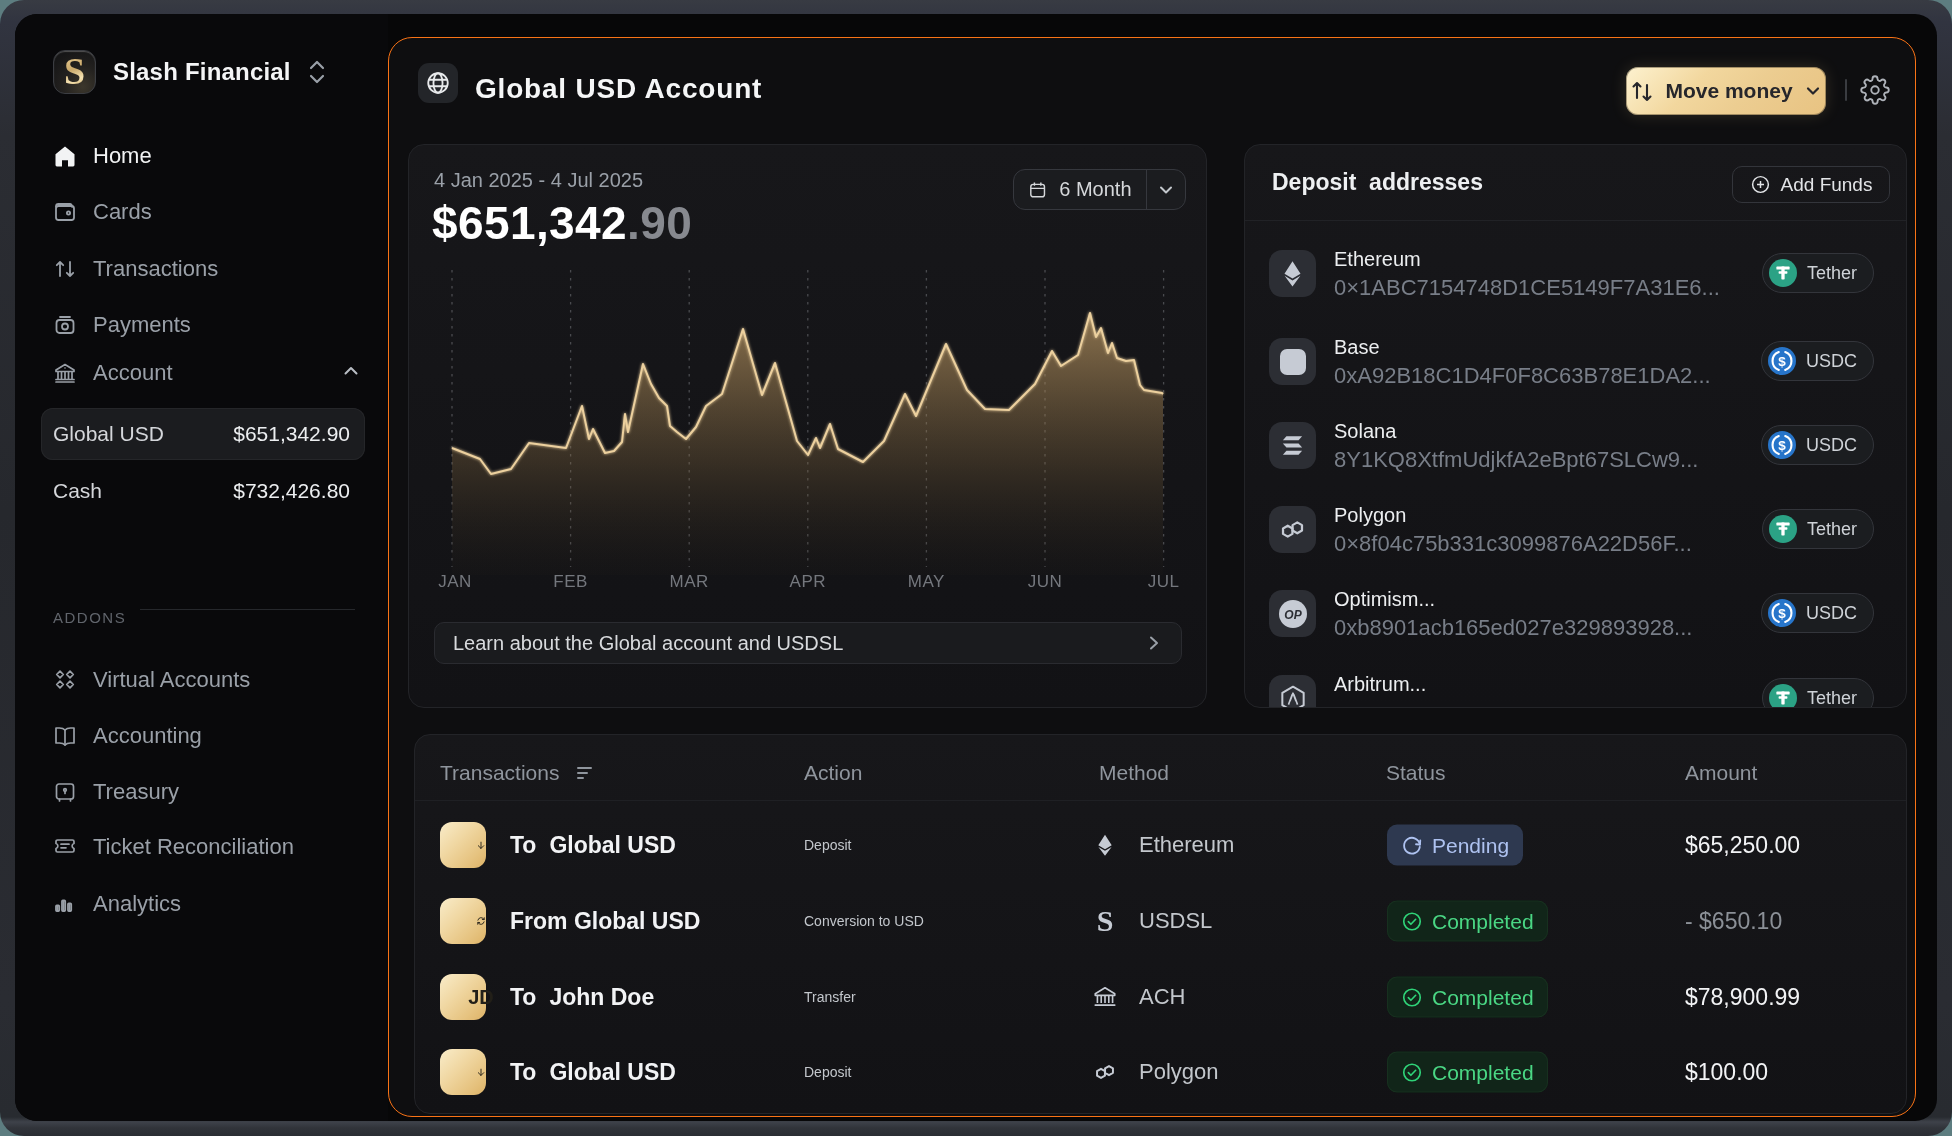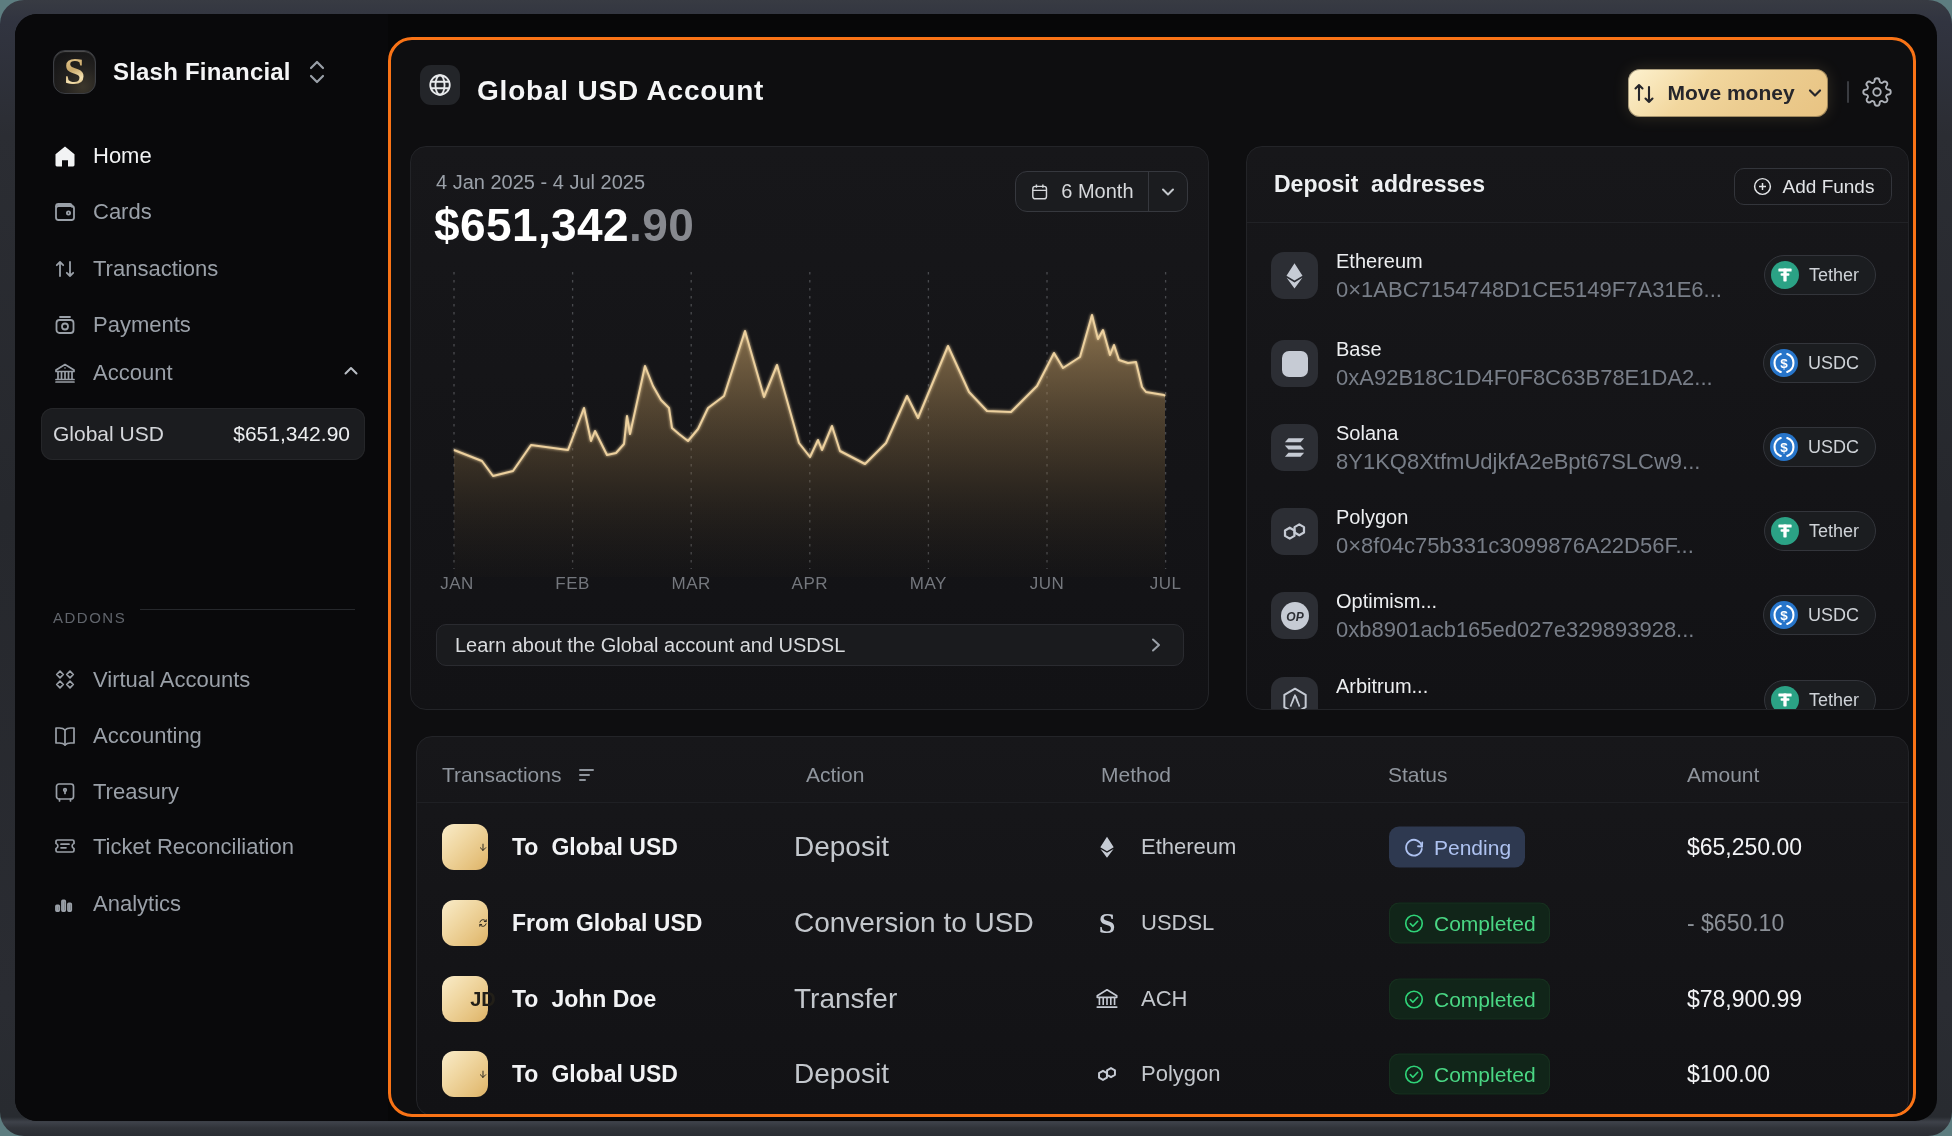--- a/index.html
+++ b/index.html
@@ -28,21 +28,21 @@
 .subrow { position:absolute; left:26px; width:324px; height:52px; display:flex; align-items:center;
   justify-content:space-between; padding:0 15px 0 12px; color:#d4d6da; font-size:21px; }
 .subrow .amt { color:#eceef0; }
 .subrow.sel { background:#1b1c1f; border-radius:12px; box-shadow:inset 0 0 0 1px #252629; }
 .addons { position:absolute; left:38px; top:595px; display:flex; align-items:flex-start; width:302px; }
 .addons span { color:#61656c; font-size:15px; letter-spacing:1.5px; }
 .addons i { flex:1; height:1px; background:#26282c; margin-left:14px; }
 
 
 .main { position:absolute; left:373px; top:23px; width:1528px; height:1080px; border-radius:24px;
-  background:#0e0e10; border:3px solid #f97316; overflow:hidden; }
+  background:#0e0e10; border:1px solid #f97316; overflow:hidden; }
 .mhead { position:absolute; left:0; top:0; width:100%; height:106px; }
 .globe { position:absolute; left:29px; top:25px; width:40px; height:40px; border-radius:11px; background:#232529;
   display:flex; align-items:center; justify-content:center; }
 .mtitle { position:absolute; left:86px; top:51px; transform:translateY(-50%); color:#f5f6f7; font-size:28px; font-weight:bold; letter-spacing:.8px; }
 .movemoney { position:absolute; left:1237px; top:29px; width:200px; height:48px; border-radius:12px;
   background:linear-gradient(135deg,#fdf2d0 0%,#f2d79e 35%,#eccd91 60%,#e8c382 100%);
   box-shadow:0 0 16px rgba(233,196,130,.16), inset 0 0 0 1px rgba(70,60,40,.45);
   display:flex; align-items:center; justify-content:center; color:#26262b; font-size:21px; font-weight:bold; }
 .hdrdiv { position:absolute; left:1456px; top:41px; width:2px; height:22px; background:#3a3c41; border-radius:1px; }
 .gear { position:absolute; left:1471px; top:37px; }
@@ -84,21 +84,21 @@
 
 
 .thead { position:absolute; top:26px; color:#8f959d; font-size:21px; }
 .tdiv { position:absolute; left:0; top:65px; width:100%; height:1px; background:#1f2024; }
 .txrow { position:absolute; left:25px; width:1443px; height:46px; }
 .goldic { position:absolute; left:0; top:0; width:46px; height:46px; border-radius:12px;
   background:linear-gradient(135deg,#f9ecc9 0%,#f0d7a2 40%,#e6c380 75%,#ddb266 100%);
   display:flex; align-items:center; justify-content:center; color:#221f18; font-size:20px; font-weight:bold;padding-left:36px; }
 .txname { position:absolute; left:70px; top:50%; transform:translateY(-50%); color:#f2f3f5; font-size:23px; font-weight:bold; }
 .txname b { font-weight:bold; margin-right:13px; }
-.txaction { position:absolute; left:352px; top:50%; transform:translateY(-50%); color:#c3c7cc; font-size:28px;text-align:right; }
+.txaction { position:absolute; left:364px; top:50%; transform:translateY(-50%); color:#c3c7cc; font-size:14px;text-align:right; }
 .txmethod { position:absolute; left:652px; top:50%; transform:translateY(-50%); display:flex; align-items:center; color:#c3c7cc; font-size:22px; }
 .txmethod .mi { width:26px; height:26px; margin-right:21px; display:flex; align-items:center; justify-content:center; }
 .pill { position:absolute; left:947px; top:50%; transform:translateY(-50%); height:41px; border-radius:10px;
   display:flex; align-items:center; padding:0 14px; font-size:21px; }
 .pill svg { margin-right:9px; }
 .pill.pending { background:#2e3950; color:#aec2f0; }
 .pill.done { background:#112519; box-shadow:inset 0 0 0 1px #17301f; color:#4ad784; }
 .txamt { position:absolute; left:1245px; top:50%; transform:translateY(-50%); color:#f2f3f5; font-size:23px; }
 .txamt.neg { color:#8b9097; }
 </style>
@@ -157,20 +157,24 @@
       </svg>
       Account
       <svg class="acc-caret" width="22" height="22" viewBox="0 0 22 22" fill="none" stroke="#b9bec5" stroke-width="2" stroke-linecap="round" stroke-linejoin="round" style="top:0">
           <path d="M5.5 13.5 L11 8 L16.5 13.5"></path>
         </svg>
     </div>
 
     <div class="subrow sel" style="top:394px">
         <span>Global USD</span>
         <span class="amt">$651,342.90</span>
+      </div>
+    <div class="subrow" style="top:451px">
+        <span>Cash</span>
+        <span class="amt">$732,426.80</span>
       </div>
 
     <div class="addons">
         <span>ADDONS</span>
         <i></i>
       </div>
 
     <div class="navitem" style="top:653px">
       <svg class="ic" viewBox="0 0 24 24" fill="none" stroke="#9aa0a8" stroke-width="1.7" stroke-linejoin="round">
         <path d="M7 3.2 L10.3 6.5 L7 9.8 L3.7 6.5 Z"></path>

